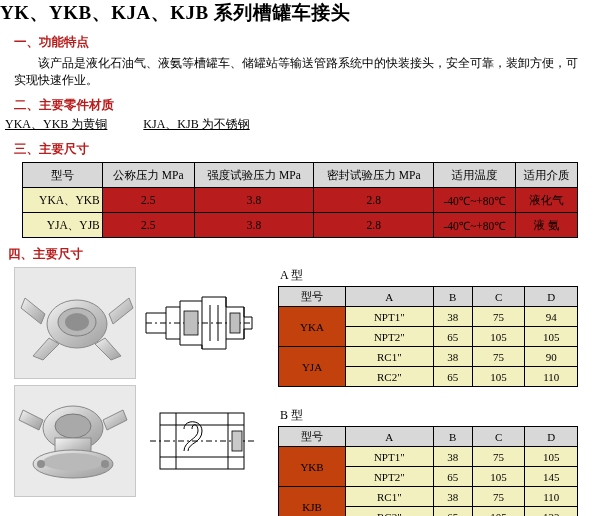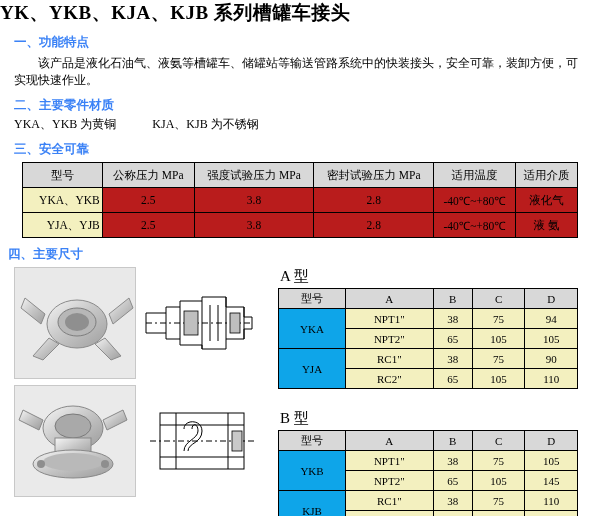--- a/index.html
+++ b/index.html
@@ -16,34 +16,35 @@
   .title{
     text-align:left;
     font-size:19px;
     font-weight:bold;
     letter-spacing:0.5px;
     padding-top:0;
     font-family:"Liberation Serif", serif;
   }
 
   .sec-head{
-    color:#3b82f6;
+    color:#b91c1c;
     font-weight:bold;
     font-size:12.5px;
     margin:8px 0 2px 14px;
   }
   .para{
     font-size:12px;
     line-height:17px;
     margin:4px 14px 0 14px;
     text-indent:24px;
   }
   .matline{
     font-size:12px;
-    margin:2px 0 0 14px;
+    margin:2px 0 0 5px;
+    text-decoration:underline;
   }
   .matline .gap{display:inline-block;width:36px;}
 
   
   table.spec{
     border-collapse:collapse;
     margin:4px auto 0 auto;
     width:556px;
     font-size:11.5px;
   }
@@ -97,41 +98,41 @@
   }
   .drawing{
     width:125px;height:110px;
     margin-left:4px;
     background:#ffffff;
     position:relative;
     overflow:hidden;
   }
 
   .typelabel{
-    font-size:15px;
+    font-size:12px;
     margin:0 0 2px 2px;
   }
   table.dim{
     border-collapse:collapse;
     width:300px;
     font-size:11px;
     margin-bottom:10px;
   }
   table.dim th, table.dim td{
     border:1px solid #000;
     text-align:center;
     height:19px;
     padding:0 2px;
   }
   table.dim thead th{
     background:#d8d8d8;
     font-weight:normal;
   }
   table.dim td.model{
-    background:#0ea5e9;
+    background:#c2410c;
     width:62px;
     font-family:Liberation Serif, serif;
   }
   table.dim td.val{
     background:#f3f0bf;
   }
   .block2{margin-top:20px;}
 
   svg{display:block;}
 </style>
@@ -143,21 +144,21 @@
   <div class="title">YK、YKB、KJA、KJB 系列槽罐车接头</div>
 
   <div class="sec-head">一、功能特点</div>
   <div class="para">该产品是液化石油气、液氨等槽罐车、储罐站等输送管路系统中的快装接头，安全可靠，装卸方便，可实现快速作业。</div>
 
   <div class="sec-head">二、主要零件材质</div>
   <div class="matline">
     <span>YKA、YKB 为黄铜</span><span class="gap"></span><span>KJA、KJB 为不锈钢</span>
   </div>
 
-  <div class="sec-head">三、安全可靠</div>
+  <div class="sec-head">三、主要尺寸</div>
 
   <table class="spec">
     <thead>
       <tr>
         <th>型号</th>
         <th>公称压力 MPa</th>
         <th>强度试验压力 MPa</th>
         <th>密封试验压力 MPa</th>
         <th>适用温度</th>
         <th>适用介质</th>

